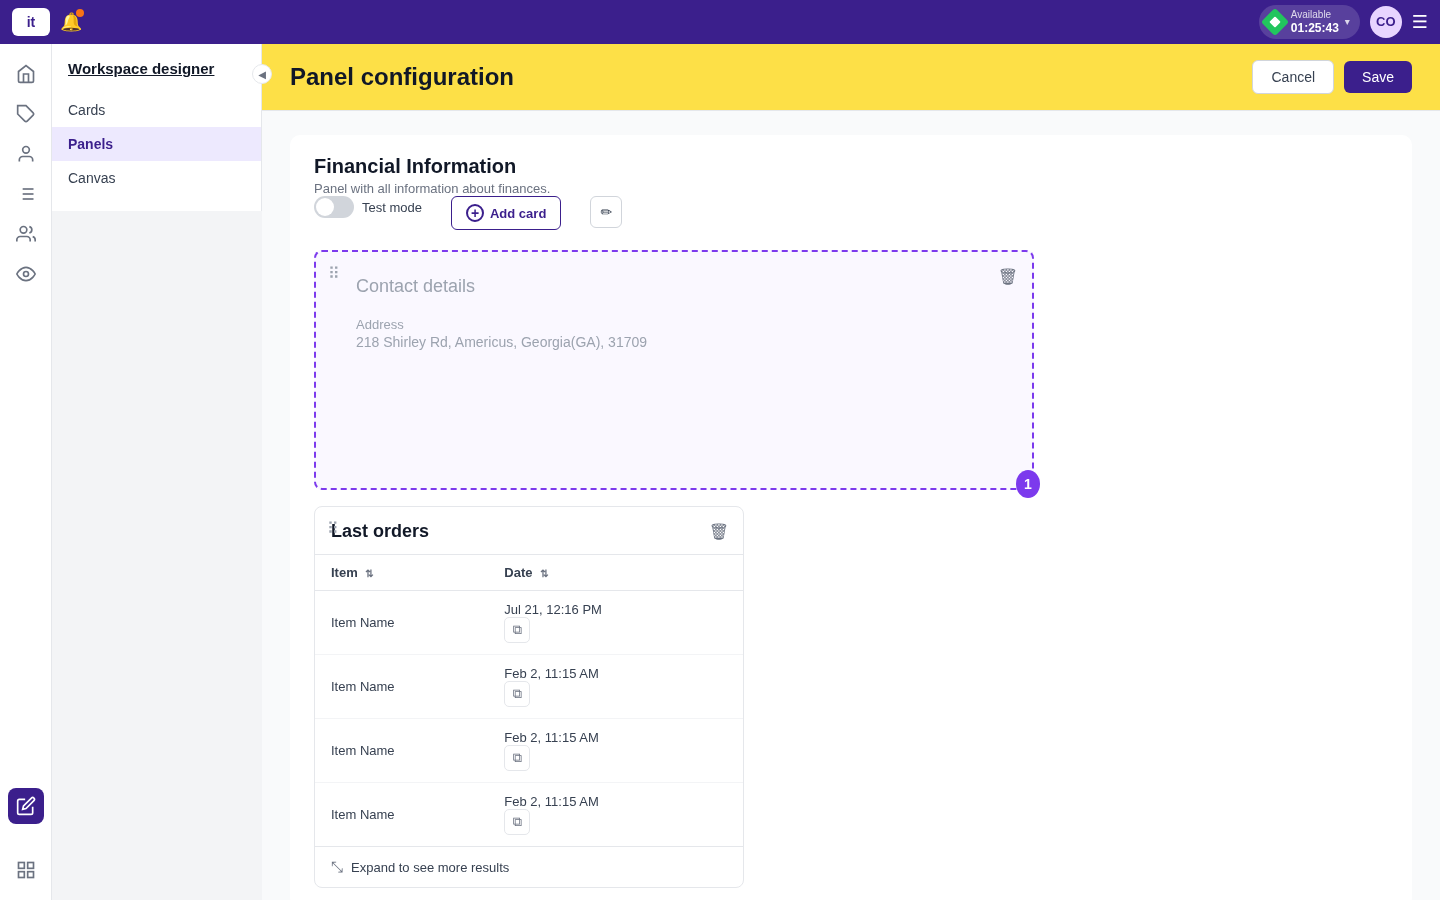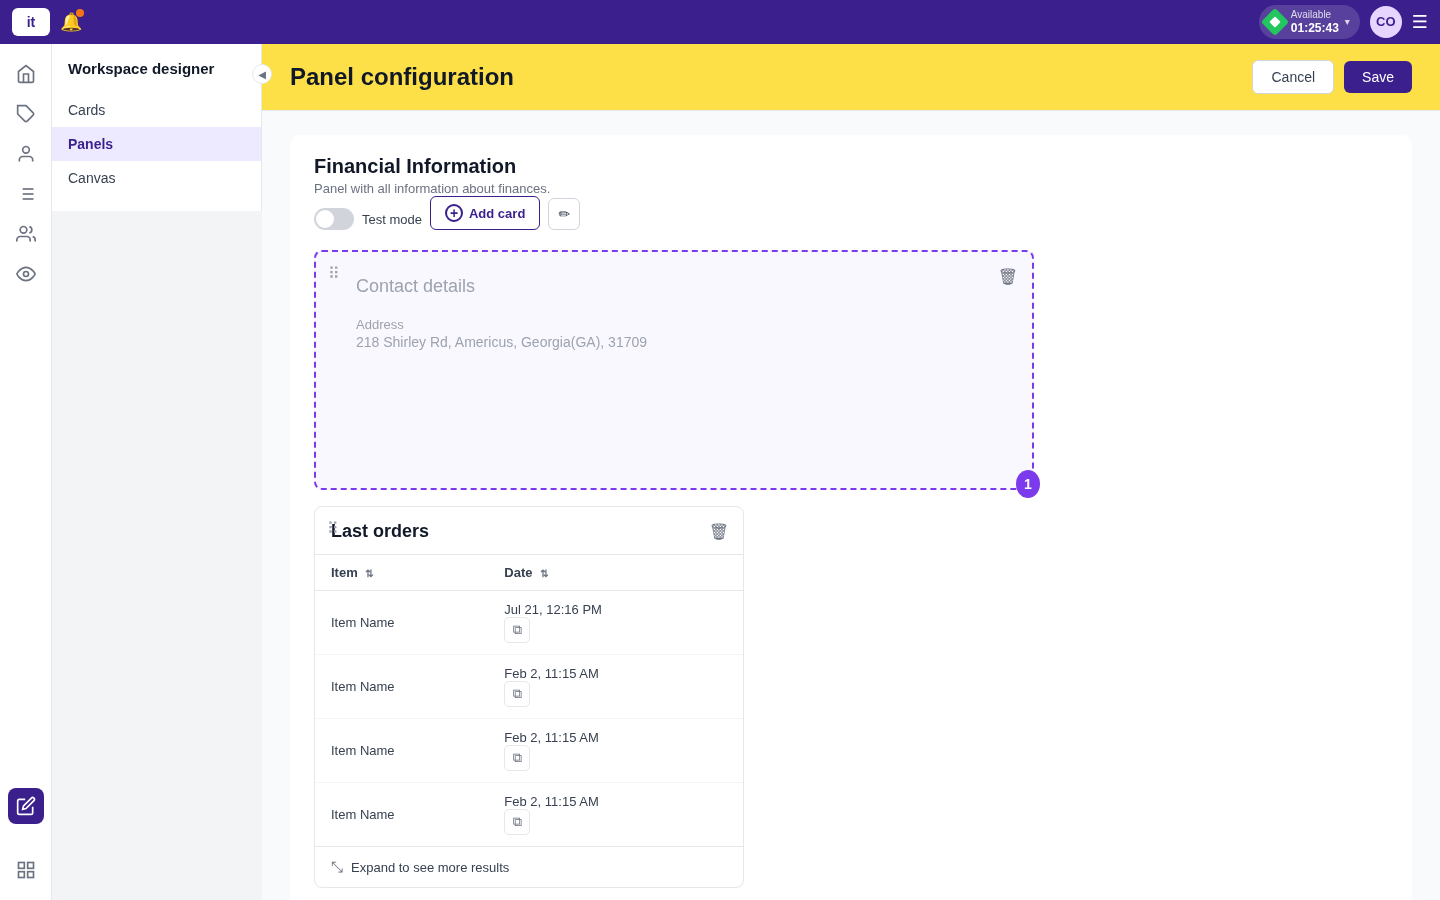--- a/index.html
+++ b/index.html
@@ -106,20 +106,21 @@
       background: #fff;
       border-right: 1px solid #e5e7eb;
       padding: 16px 0;
       flex-shrink: 0;
     }
     .left-panel-title {
       font-size: 15px;
       font-weight: 700;
       color: #111827;
       padding: 0 16px 16px;
+      text-decoration: underline;
     }
     .left-panel-item {
       padding: 9px 16px;
       font-size: 14px;
       color: #374151;
       cursor: pointer;
       border-radius: 0;
     }
     .left-panel-item.active {
       background: #ede9fe;
@@ -189,21 +190,21 @@
     }
     .panel-header {
       display: flex;
       align-items: flex-start;
       justify-content: space-between;
       margin-bottom: 20px;
       flex-direction: column;
     }
     .panel-title { font-size: 20px; font-weight: 700; color: #111827; }
     .panel-desc { font-size: 13px; color: #6b7280; margin-top: 3px; }
-    .panel-controls { display: flex; align-items: flex-end; gap: 8px; }
+    .panel-controls { display: flex; align-items: flex-start; gap: 29px; }
 
     
     .toggle-wrap { display: flex; align-items: center; gap: 8px; }
     .toggle {
       width: 40px; height: 22px;
       background: #d1d5db;
       border-radius: 11px;
       position: relative;
       cursor: pointer;
     }

